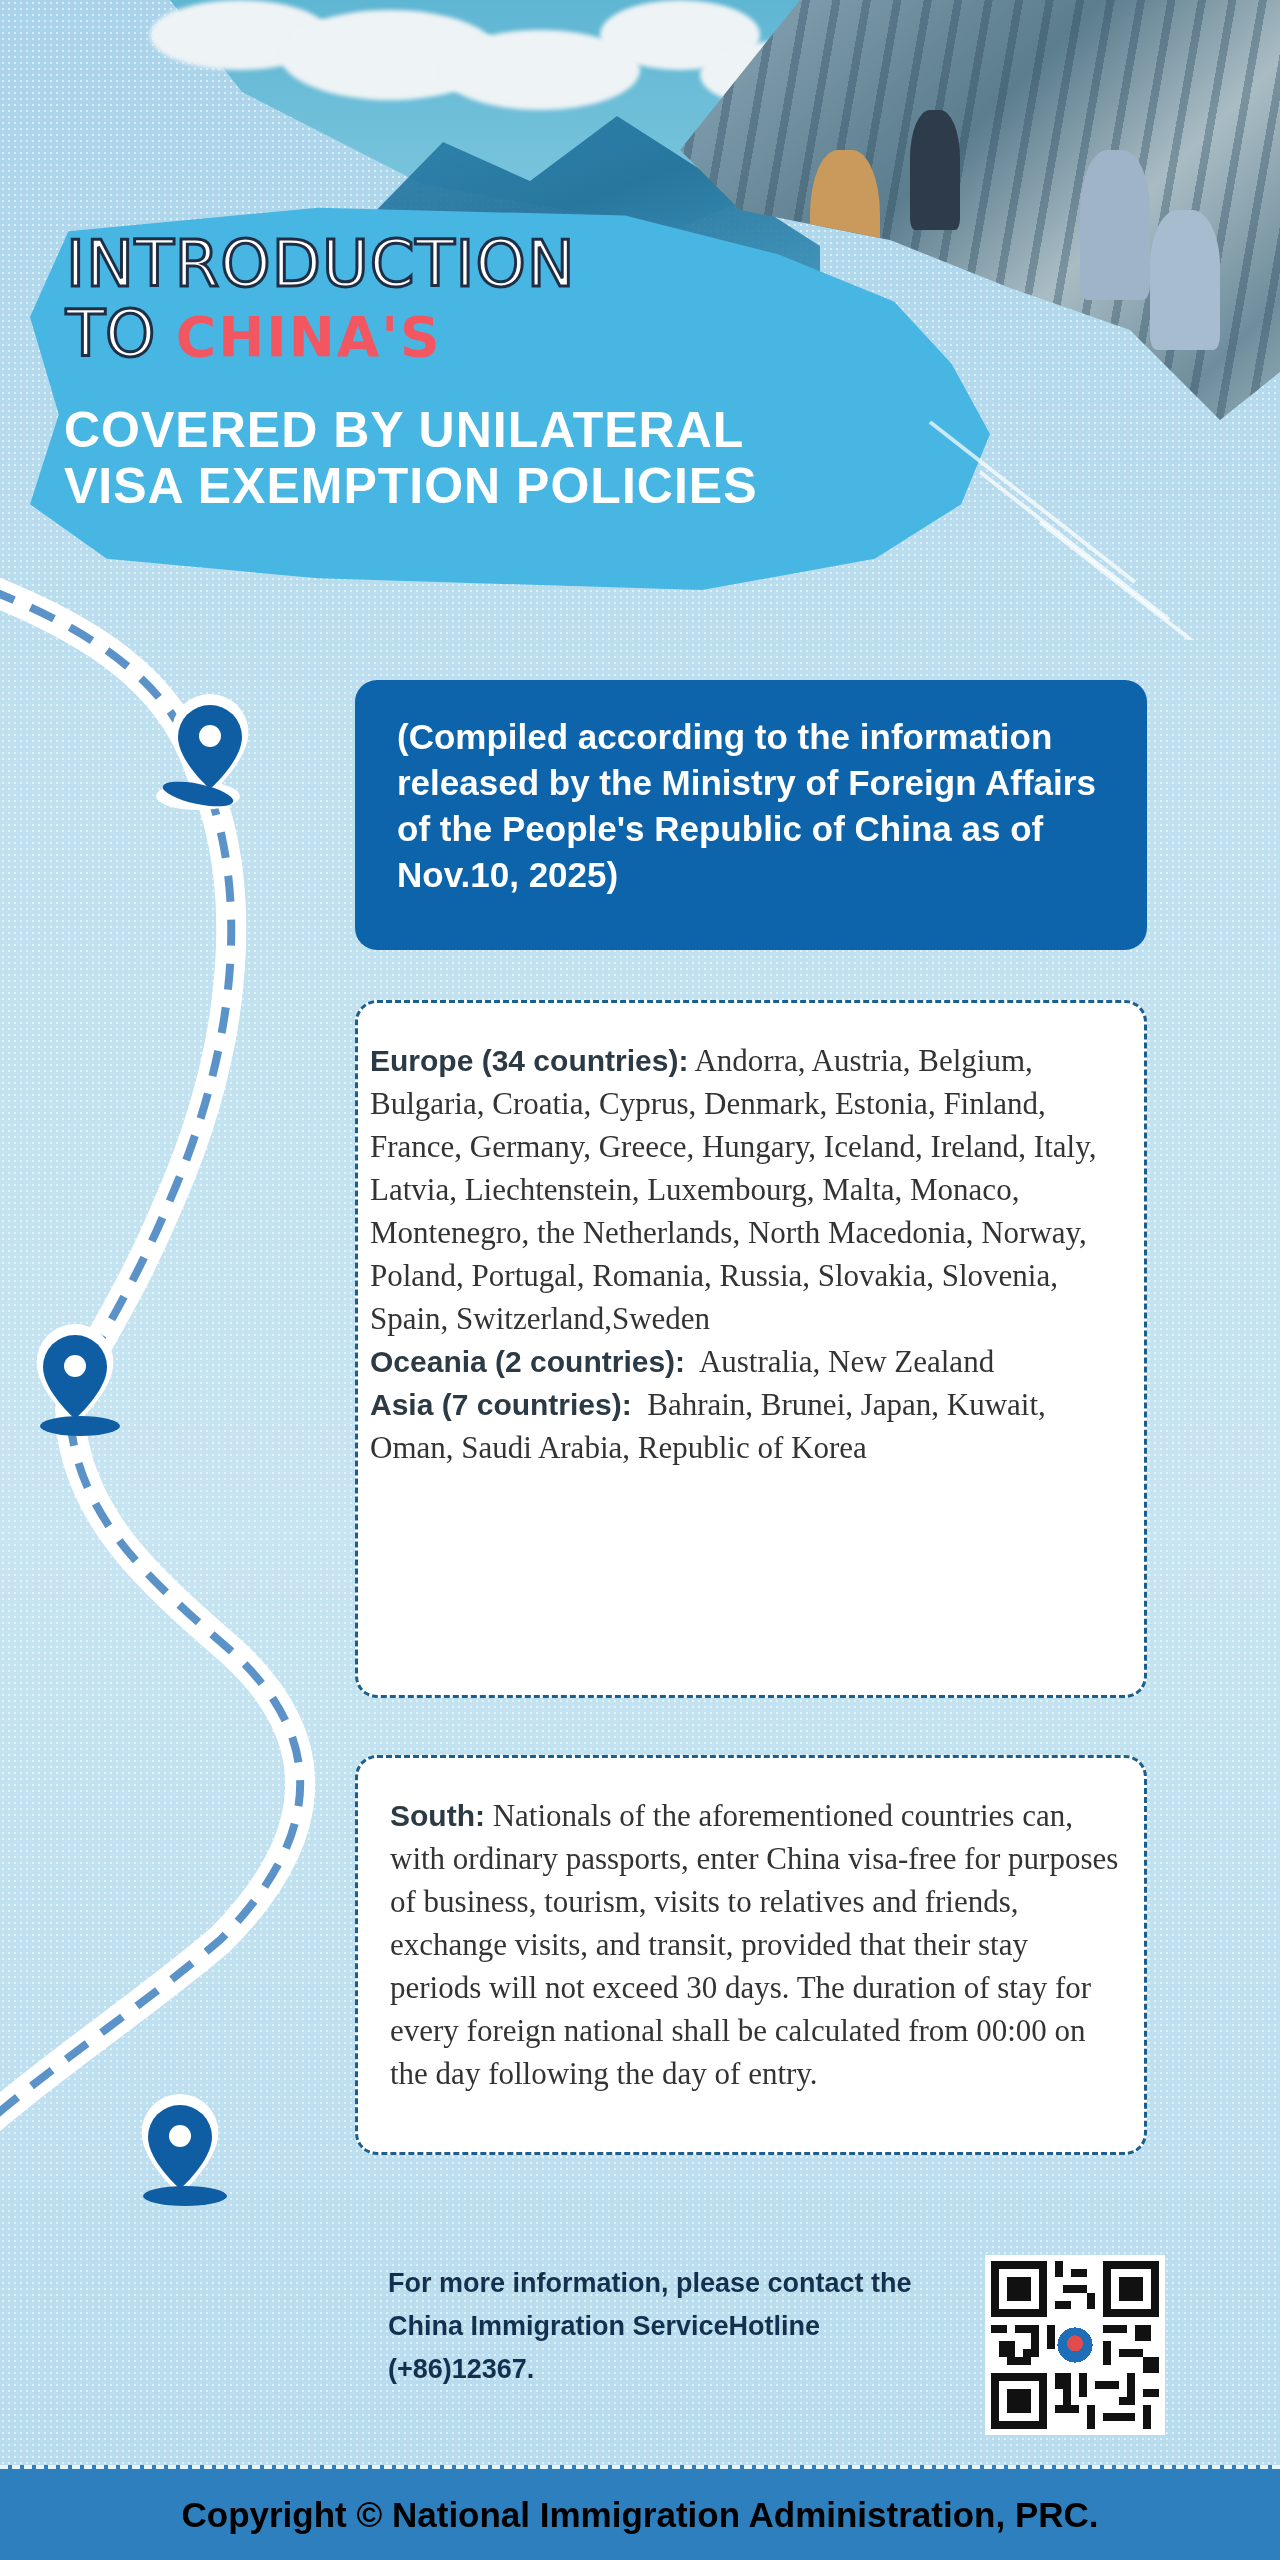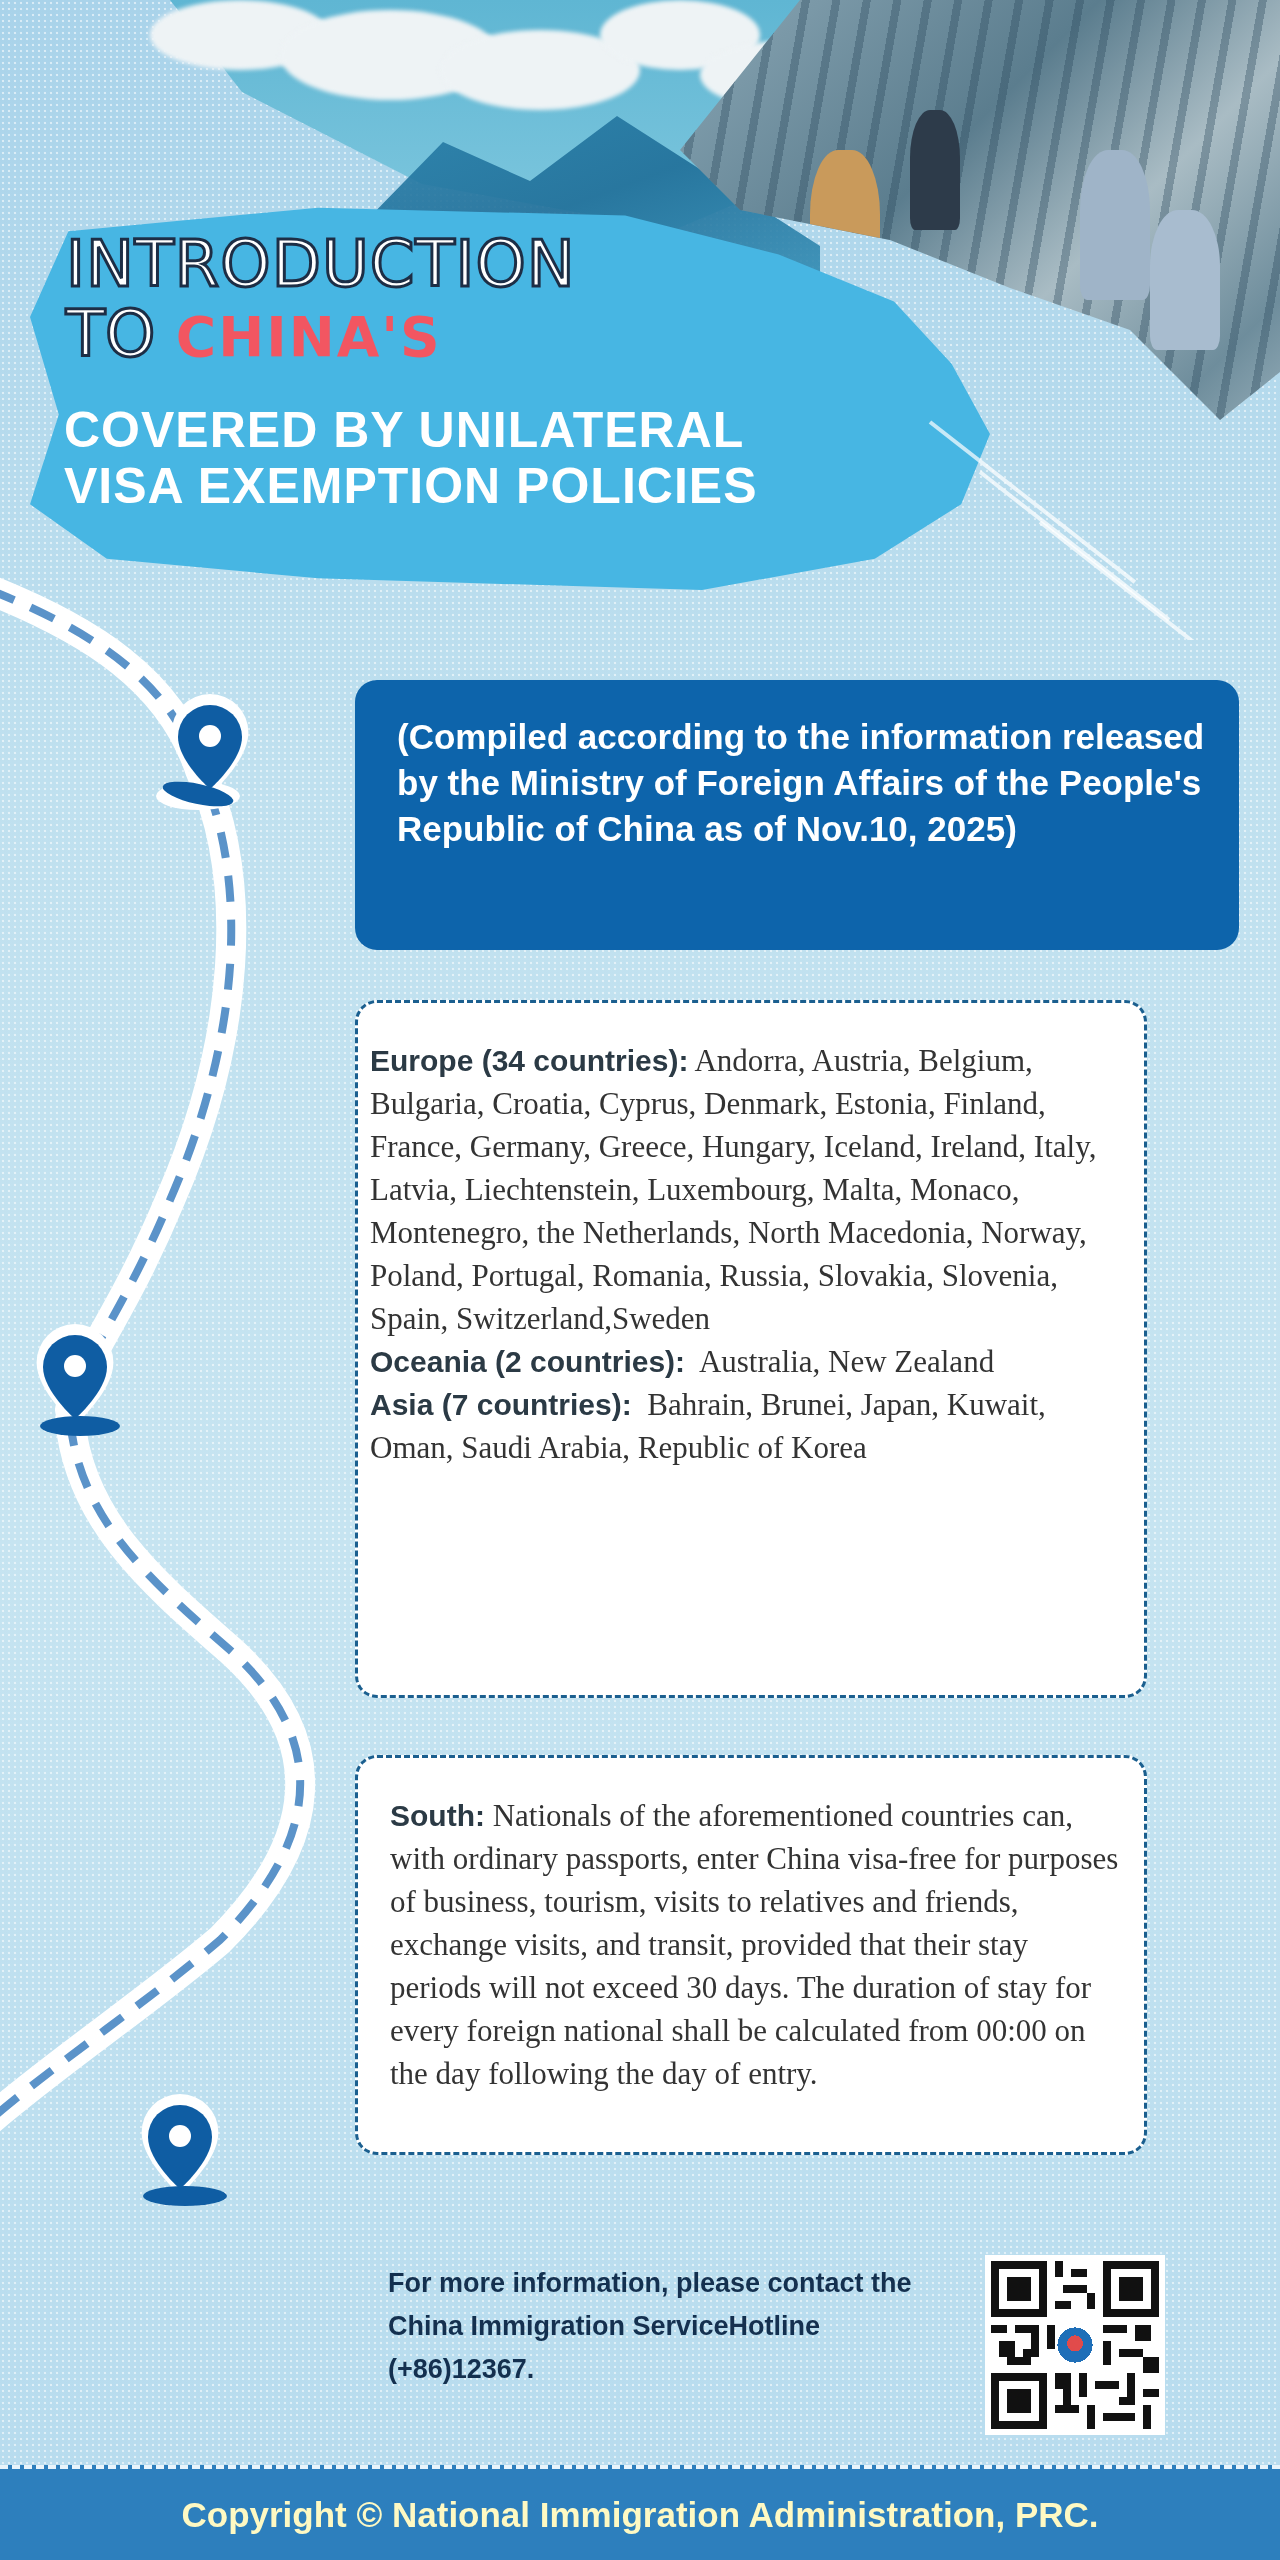--- a/index.html
+++ b/index.html
@@ -33,33 +33,33 @@
   .streak{position:absolute;height:4px;background:rgba(255,255,255,.7);transform:rotate(38deg);transform-origin:left;}
   .title1{left:66px;top:232px;font-size:64px;font-weight:400;letter-spacing:1px;
     color:#fff;-webkit-text-stroke:3px #1d2e46;line-height:64px;font-family:"DejaVu Sans",sans-serif;}
   .title2{left:66px;top:296px;font-size:64px;line-height:76px;color:#fff;-webkit-text-stroke:3px #1d2e46;font-family:"DejaVu Sans",sans-serif;}
   .title2 .red{color:#f25661;-webkit-text-stroke:0;font-weight:700;letter-spacing:2px;font-size:55px;}
   .subtitle{left:64px;top:402px;color:#fff;font-weight:700;font-size:50px;line-height:56px;letter-spacing:1px;}
   .subtitle div{white-space:nowrap;}
   
   svg.route{position:absolute;left:0;top:560px;}
   
-  .compiled{left:355px;top:680px;width:884px;height:270px;background:#0d64ab;border-radius:22px;box-sizing:border-box;padding:34px 30px 0 42px;
+  .compiled{left:355px;top:680px;width:792px;height:270px;background:#0d64ab;border-radius:22px;box-sizing:border-box;padding:34px 30px 0 42px;
     color:#fff;font-weight:700;font-size:35px;line-height:46px;}
   .card{background:#fff;border:3px dashed #1b5f8f;border-radius:22px;box-sizing:border-box;color:#333;}
   .countries{left:355px;top:1000px;width:792px;height:698px;padding:36px 24px 0 12px;
     font-family:"Liberation Serif","DejaVu Serif",serif;font-size:31px;line-height:43px;}
   .countries .h{font-family:"Liberation Sans",sans-serif;font-weight:700;color:#2b3a45;font-size:30px;}
   .note{left:355px;top:1755px;width:792px;height:400px;padding:36px 22px 0 32px;
     font-family:"Liberation Serif","DejaVu Serif",serif;font-size:31px;line-height:43px;}
   .note .h{font-family:"Liberation Sans",sans-serif;font-weight:700;color:#2b3a45;font-size:30px;}
   .contact{left:388px;top:2262px;width:580px;color:#14304f;font-weight:700;font-size:27px;line-height:43px;}
   .qr{left:985px;top:2255px;width:180px;height:180px;background:#fff;padding:6px;box-sizing:border-box;}
   .footer{left:0;top:2465px;width:1280px;height:95px;background:#2d7fbd;
-    border-top:4px dashed #e8f4fb;box-sizing:border-box;color:#fef9c3;font-weight:700;font-size:35px;
+    border-top:4px dashed #e8f4fb;box-sizing:border-box;color:#000000;font-weight:700;font-size:35px;
     display:flex;align-items:center;justify-content:center;}
 </style>
 </head>
 <body>
 
 <div class="abs hero">
   <div class="sky"></div>
   <div class="cloud" style="left:150px;top:0px;width:180px;height:70px;"></div>
   <div class="cloud" style="left:280px;top:10px;width:220px;height:90px;"></div>
   <div class="cloud" style="left:440px;top:30px;width:200px;height:80px;"></div>

